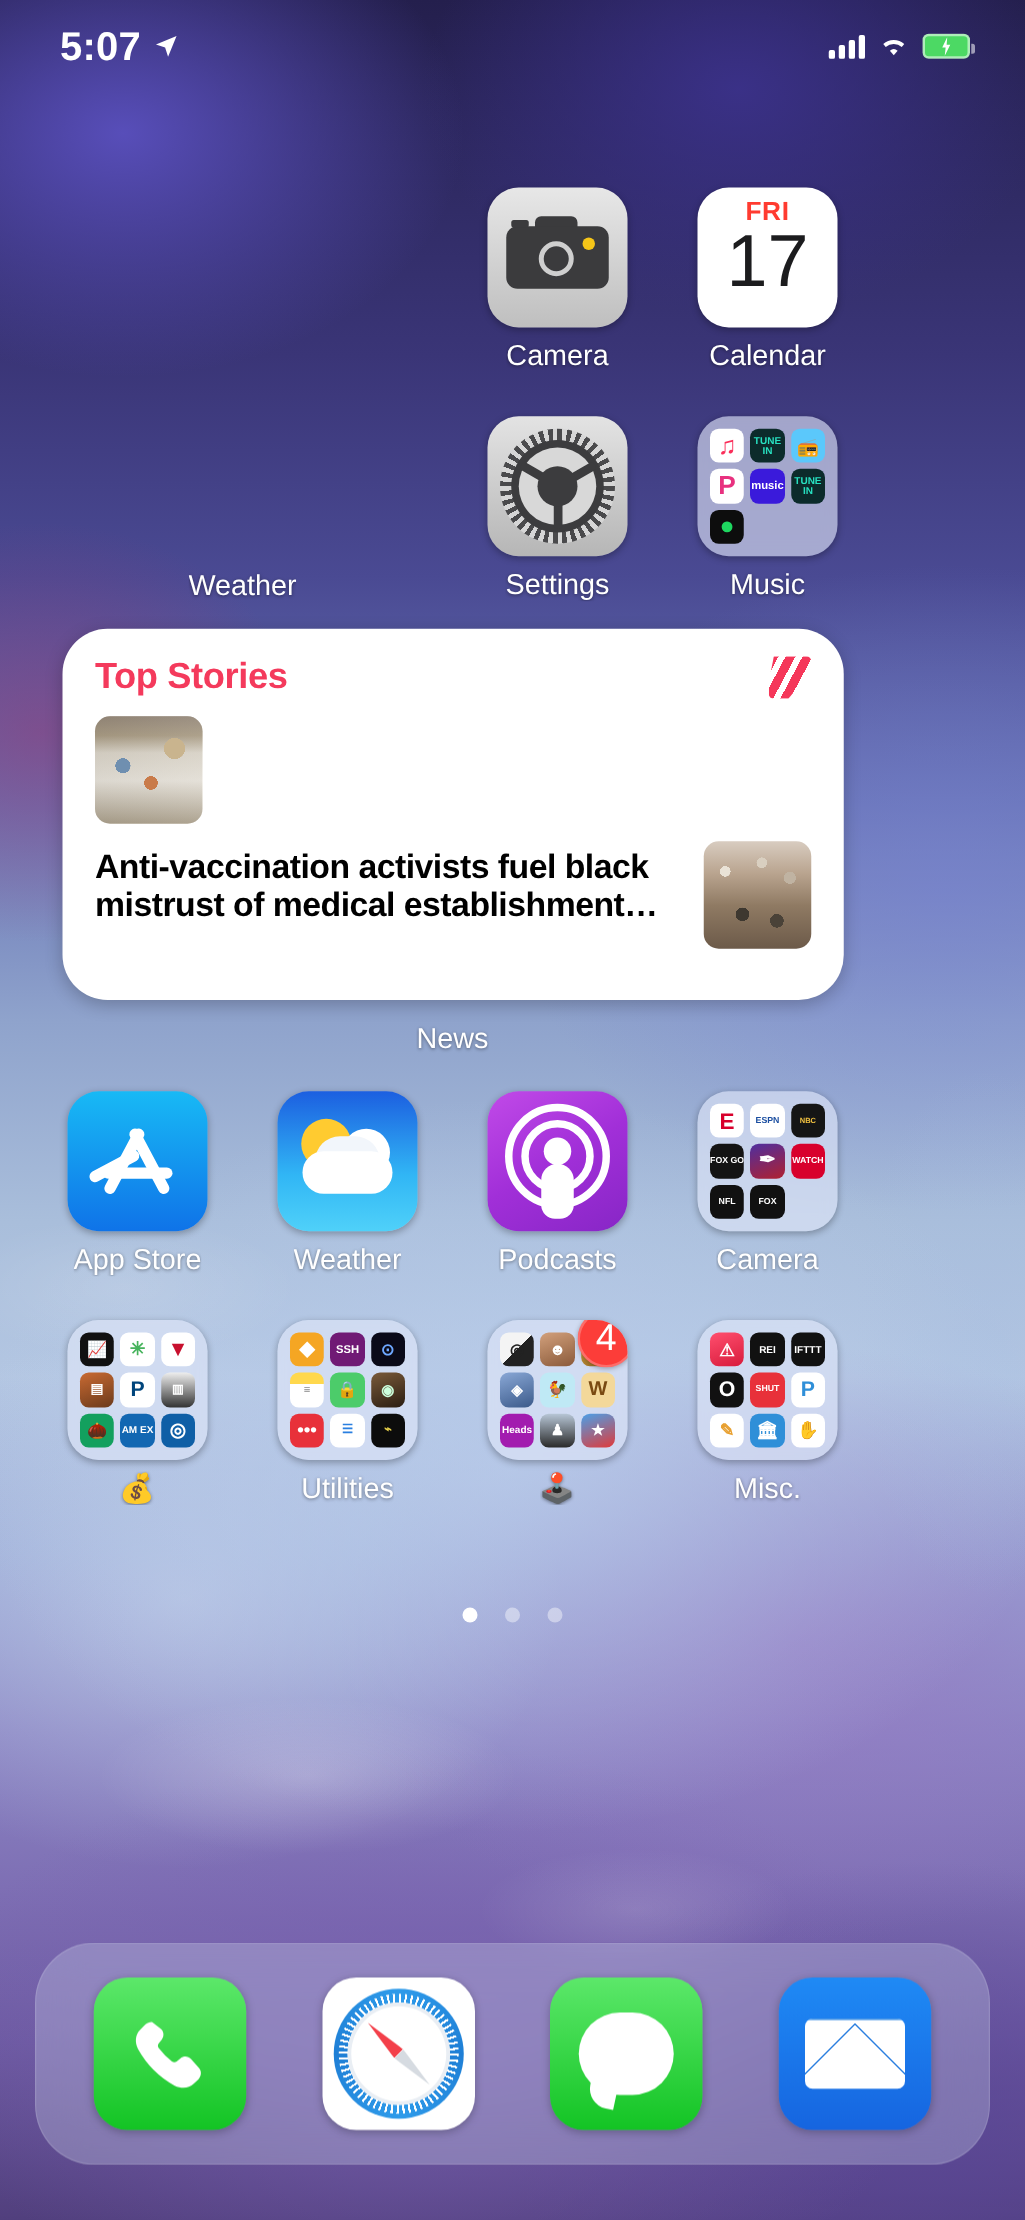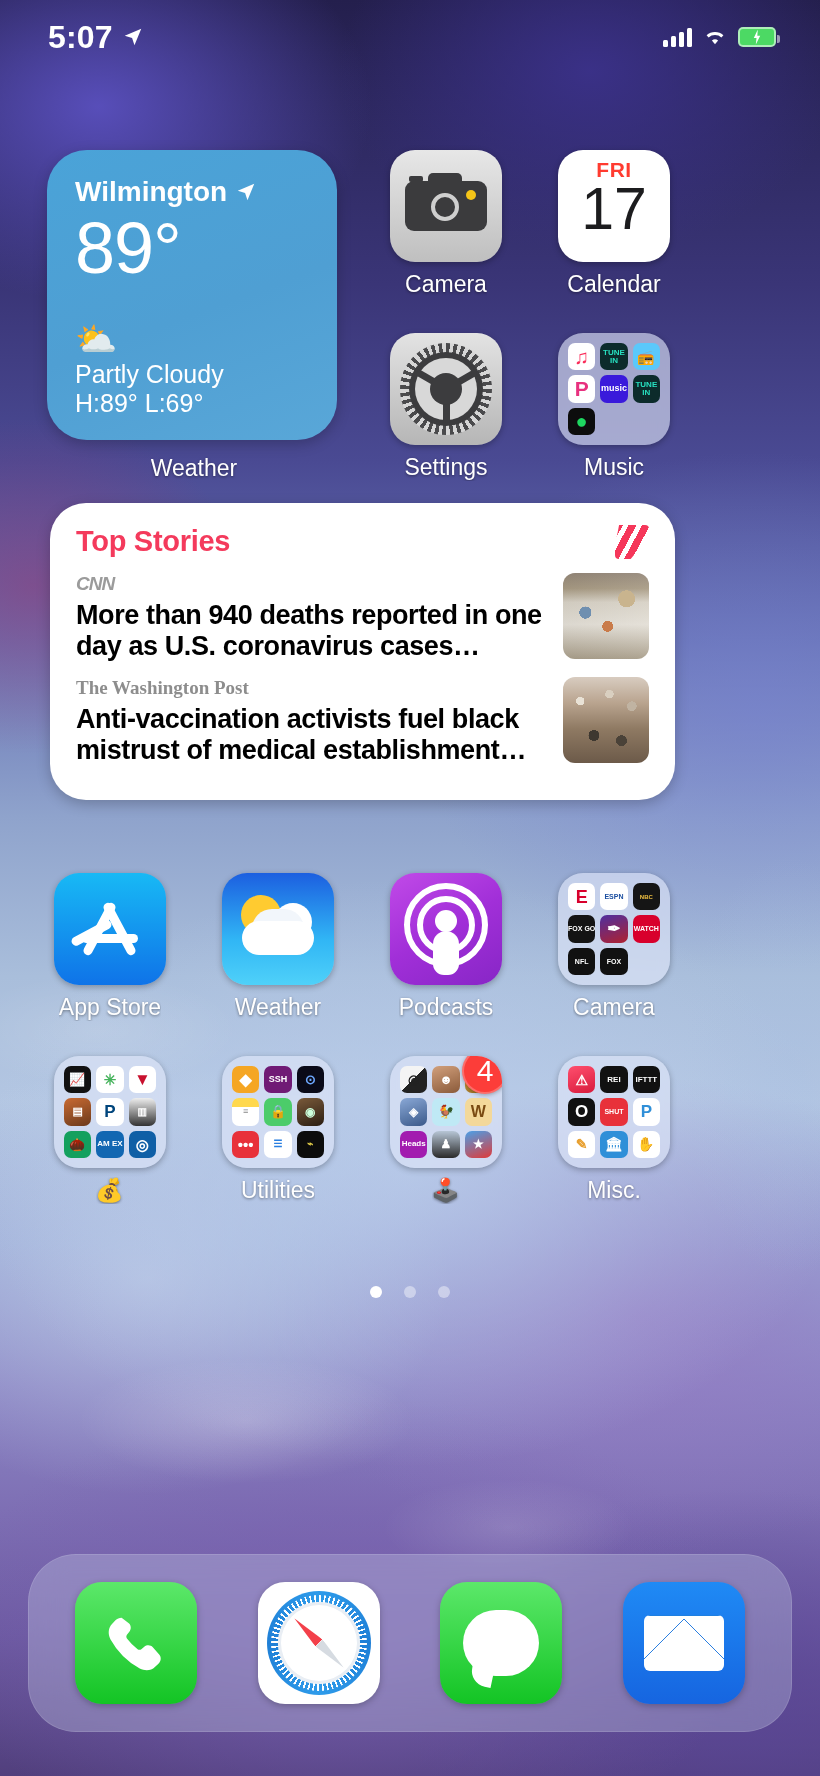--- a/index.html
+++ b/index.html
@@ -268,34 +268,20 @@
       <path d="M1.6 4.6a17 17 0 0 1 22.8 0l-2 2.4a14 14 0 0 0-18.8 0z" fill="#fff" opacity="0"></path>
     </svg>
     <span class="batt">
         <i class="bolt"></i>
       </span>
   </div>
 </div>
 
 <div id="page">
 
-  <div id="weather-widget">
-    <div class="ww-city">
-      <span>Wilmington</span>
-      <svg width="22" height="22" viewBox="0 0 24 24">
-        <path d="M21 3 3 10.5l8 2.6 2.6 8z" fill="#fff"></path>
-      </svg>
-    </div>
-    <div class="ww-temp">89°</div>
-    <div class="ww-bottom">
-      <div class="ww-glyph">⛅</div>
-      <div class="ww-cond">Partly Cloudy</div>
-      <div class="ww-hl">H:89° L:69°</div>
-    </div>
-  </div>
   <div class="app" style="left:110px; top:446px;">
     <div class="icon-label">Weather</div>
   </div>
 
   <div class="app" style="left:362px; top:150px;">
     <div class="tile camera-tile">
       <i class="cam-hump"></i>
         <i class="cam-body"></i>
         <i class="cam-vf"></i>
         <i class="cam-lens"></i>
@@ -344,34 +330,32 @@
 
   <div id="news-widget">
     <div class="news-head">
       <div class="news-title">Top Stories</div>
       <div class="news-logo">
           <span></span>
         </div>
     </div>
 
     <div class="story">
-      <div class="story-text">
-        <div class="src-cnn">CNN</div>
-        <div class="headline">More than 940 deaths reported in one day as U.S. coronavirus cases…</div>
-      </div>
       <div class="thumb thumb-a"></div>
     </div>
 
     <div class="story">
       <div class="story-text">
-        <div class="src-wapo">The Washington Post</div>
         <div class="headline">Anti-vaccination activists fuel black mistrust of medical establishment…</div>
       </div>
       <div class="thumb thumb-b"></div>
     </div>
+  </div>
+  <div class="app" style="left:278px; top:808px;">
+    <div class="icon-label">News</div>
   </div>
 
   <div class="app" style="left:26px; top:873px;">
     <div class="tile appstore-tile">
       <div class="as-a">
           <i class="l1"></i>
           <i class="l2"></i>
           <i class="l3"></i>
           <i class="bar"></i>
         </div>

